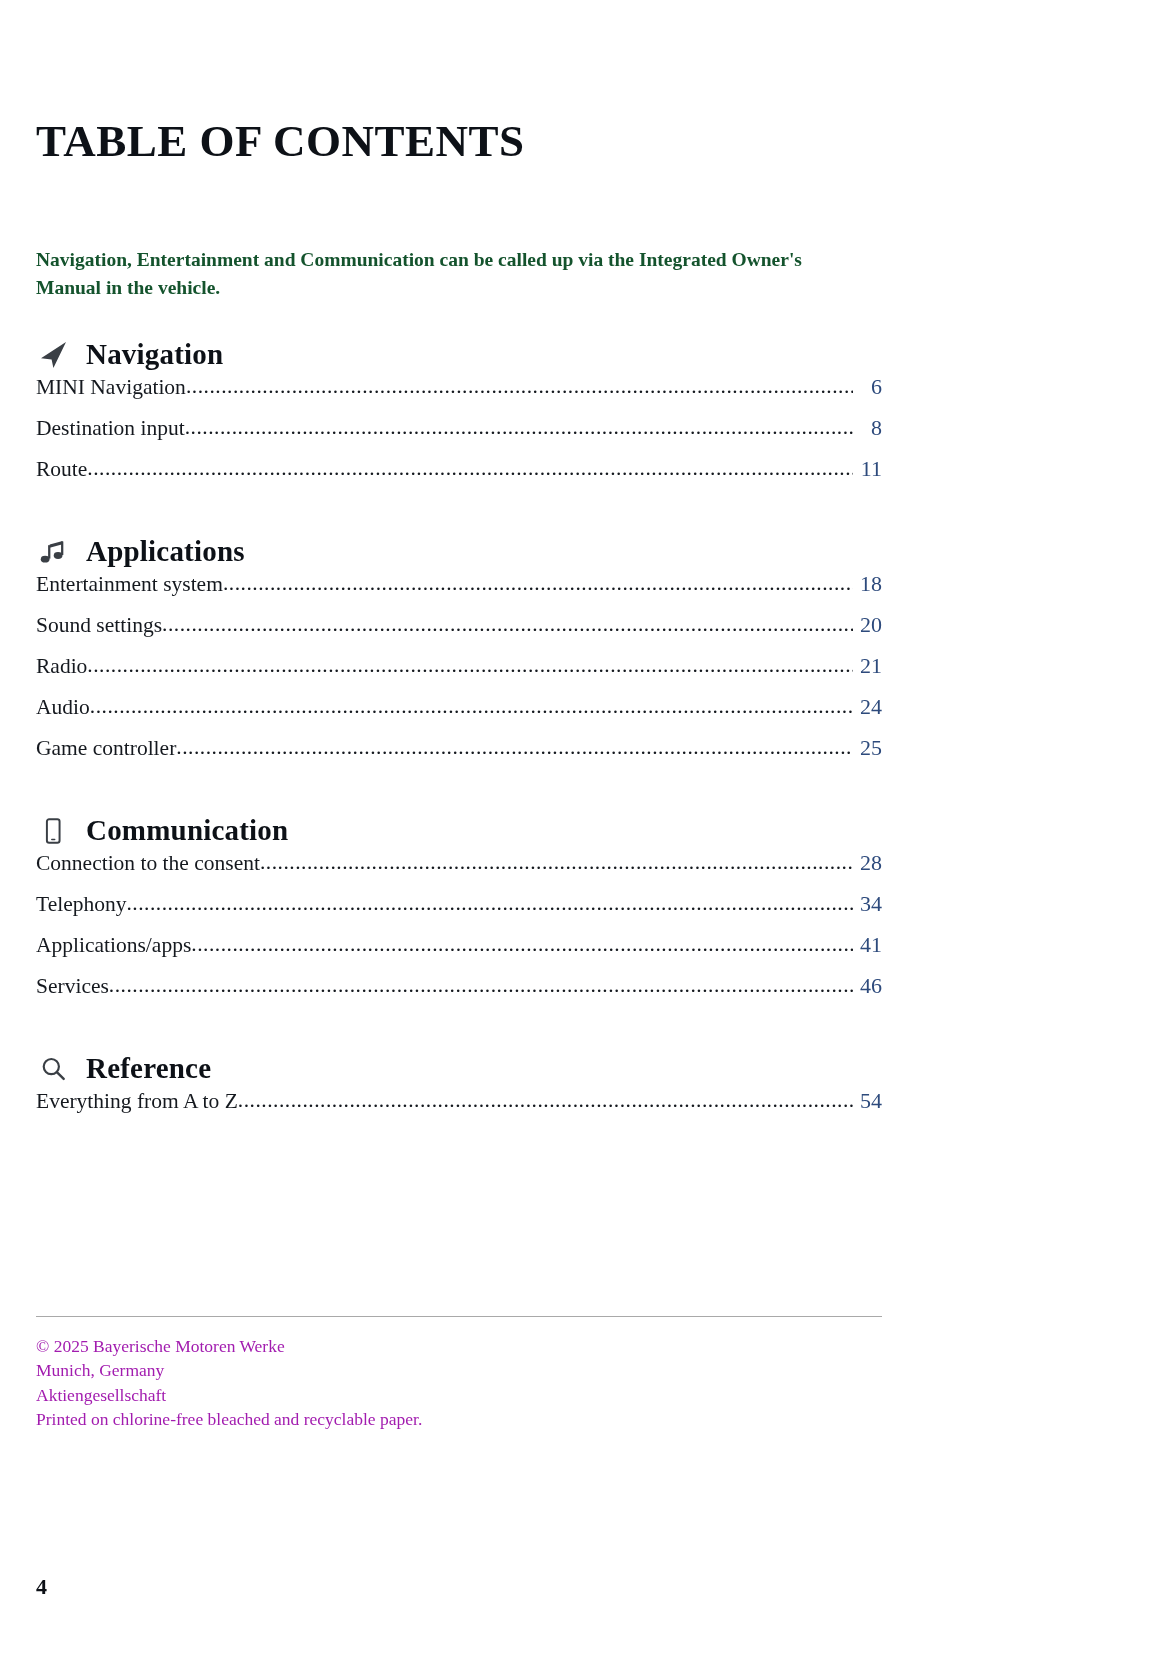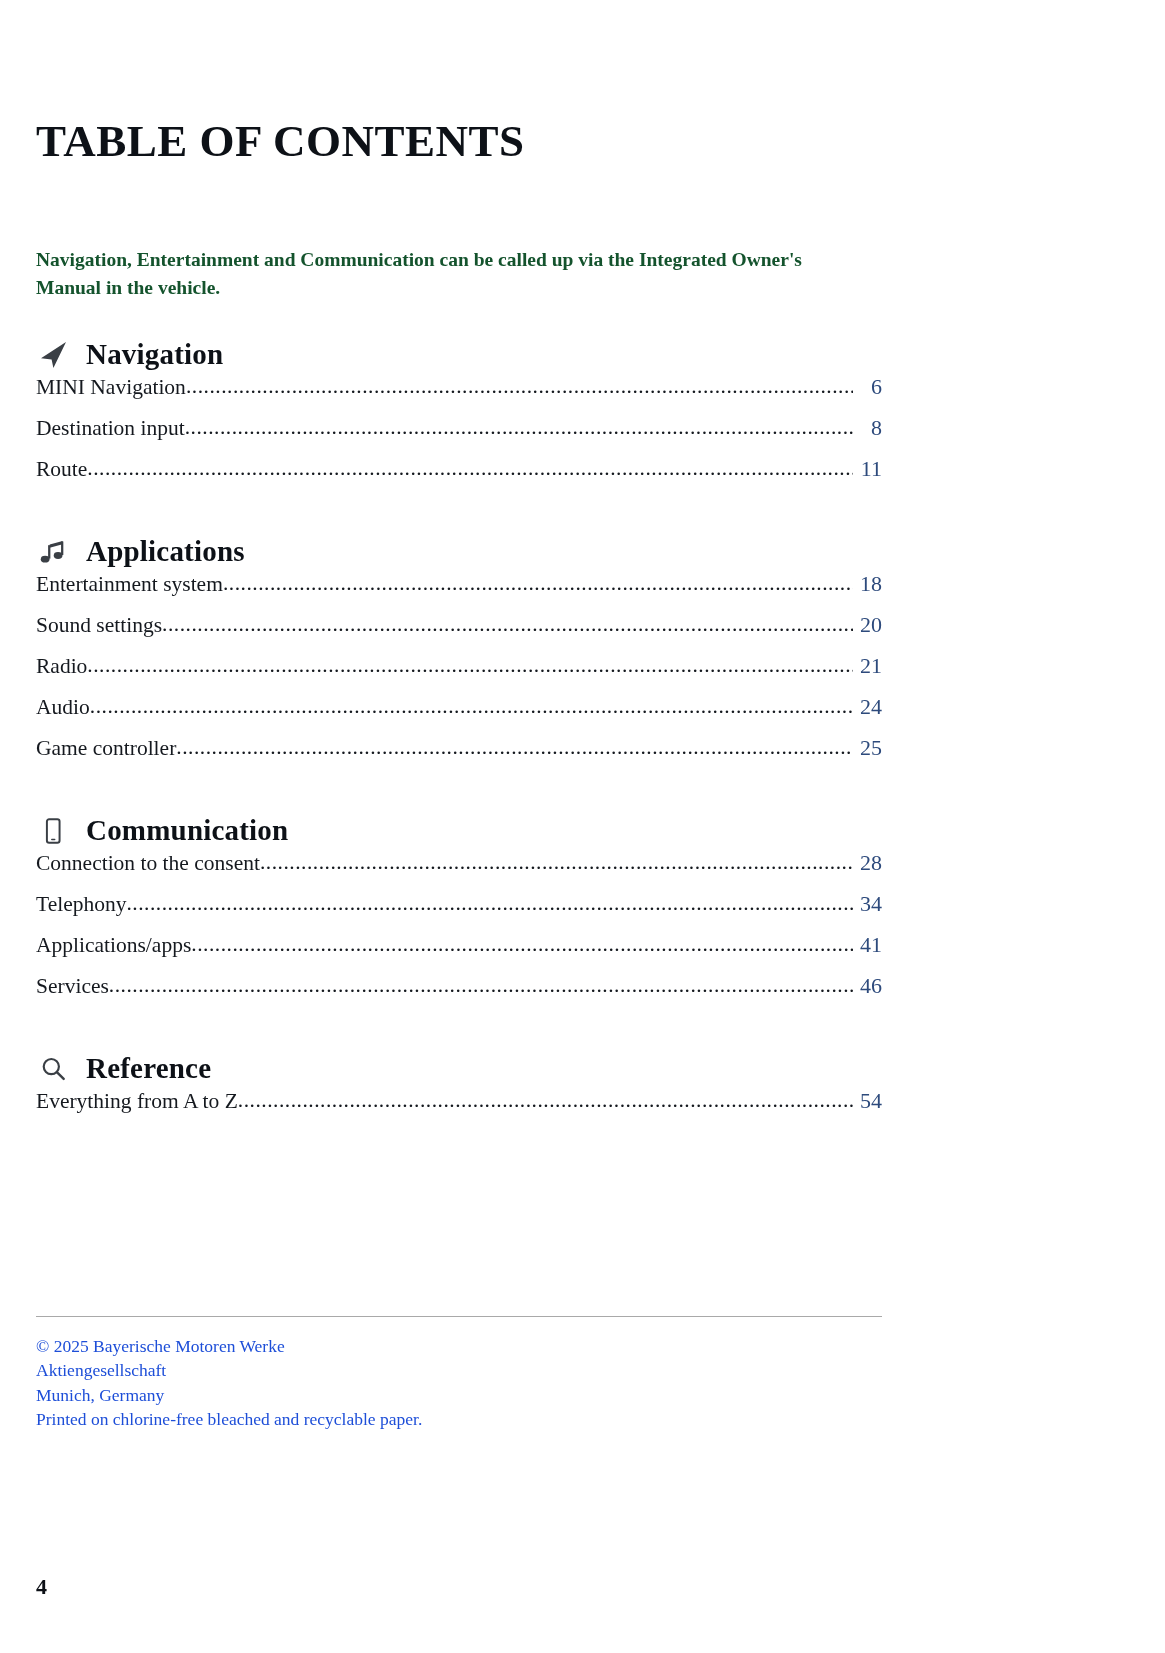--- a/index.html
+++ b/index.html
@@ -129,21 +129,21 @@
     height: 1px;
     background: #a9a9a9;
   }
   .footer {
     position: absolute;
     left: 36px;
     top: 1334px;
     width: 900px;
     font-size: 17.5px;
     line-height: 1.39;
-    color: #1d4ed8;
+    color: #a21caf;
   }
   .footer div { white-space: nowrap; }
   .page-number {
     position: absolute;
     left: 36px;
     top: 1574px;
     font-size: 22px;
     font-weight: bold;
     color: #0d1117;
   }
@@ -279,19 +279,19 @@
           </ul>
         </div>
       </div>
 
   </div>
 
   <div class="footer-rule"></div>
 
   <div class="footer" id="footer-host">
       <div>© 2025 Bayerische Motoren Werke</div>
+      <div>Munich, Germany</div>
       <div>Aktiengesellschaft</div>
-      <div>Munich, Germany</div>
       <div>Printed on chlorine-free bleached and recyclable paper.</div>
     </div>
 
   <div class="page-number">4</div>
 </div>
 
 </body></html>

